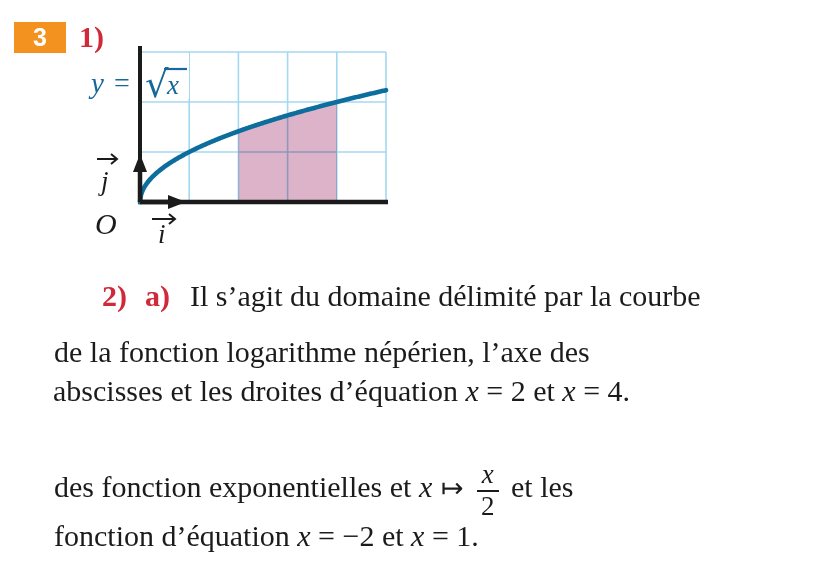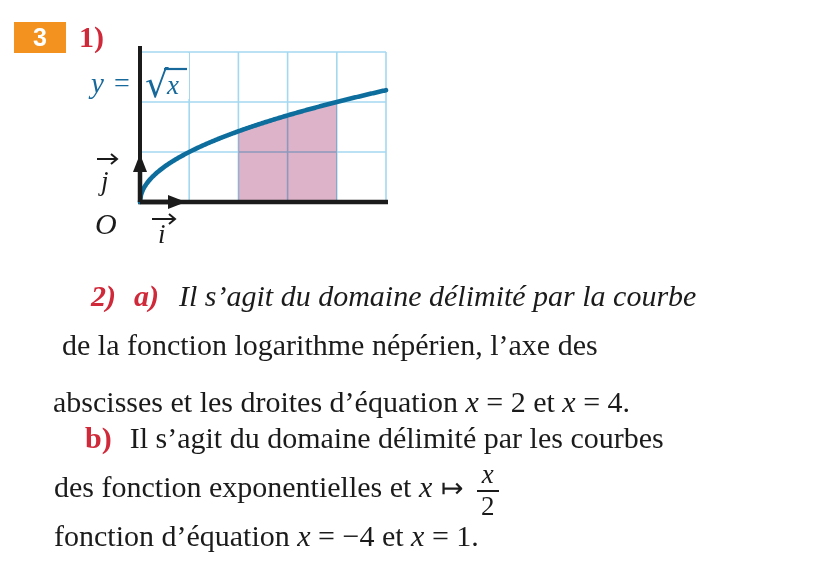--- a/index.html
+++ b/index.html
@@ -16,23 +16,23 @@
   .redlab{font-weight:bold;}
   #part1-label{position:absolute;left:79px;top:20px;font-size:30px;font-weight:bold;}
 
   
   #figure-svg{position:absolute;left:85px;top:38px;}
 
   
   .tline{position:absolute;font-size:30px;line-height:35px;white-space:nowrap;}
   .vx{font-style:italic;}
   .mapsto{font-family:"DejaVu Sans",sans-serif;font-size:27px;}
-  #l1{left:91px;top:278px;font-style:italic;}
-  #l2{left:54px;top:327px;margin-left:8px;}
-  #l3{left:53px;top:384px;text-align:center;}
+  #l1{left:102px;top:278px;}
+  #l2{left:54px;top:334px;}
+  #l3{left:53px;top:373px;text-align:center;}
   #l4{left:85px;top:420px;}
   #l5{left:54px;top:461px;}
   #l6{left:54px;top:518px;}
   .lab-gap1{margin-right:18px;}
   .lab-gap2{margin-right:20px;}
 
   .frac{display:inline-flex;flex-direction:column;align-items:center;vertical-align:middle;
         line-height:1.02;font-size:27px;margin:0 5px;}
   .frac .num{padding:0 4px 1px 4px;}
   .frac .den{border-top:2px solid #1b1b1b;padding:1px 4px 0 4px;}
@@ -94,26 +94,23 @@
   <div id="l1" class="tline">
     <span class="redlab lab-gap1" style="color: rgb(208, 41, 58);">2)</span><span class="redlab lab-gap2" style="color: rgb(208, 41, 58);">a)</span><span>Il s’agit du domaine délimité par la courbe</span>
   </div>
   <div id="l2" class="tline">
     <span>de la fonction logarithme népérien, l’axe des</span>
   </div>
   <div id="l3" class="tline">
     <span>abscisses et les droites d’équation </span><span class="vx">x</span><span> = 2 et </span><span class="vx">x</span><span> = 4.</span>
   </div>
 
-  <div id="l4" class="tline">
-    <span class="redlab lab-gap1" style="color: rgb(208, 41, 58);">b)</span><span>Il s’agit du domaine délimité par les courbes</span>
-  </div>
   <div id="l5" class="tline">
     <span>des fonction exponentielles et </span><span class="vx">x</span><span class="mapsto"> <span>↦</span> </span><span class="frac">
         <span class="num vx">x</span>
         <span class="den">2</span>
-      </span>
+      </span><span> et les</span>
   </div>
   <div id="l6" class="tline">
-    <span>fonction d’équation </span><span class="vx">x</span><span> = −4 et </span><span class="vx">x</span><span> = 1.</span>
+    <span>fonction d’équation </span><span class="vx">x</span><span> = −2 et </span><span class="vx">x</span><span> = 1.</span>
   </div>
 
 </div>
 
 </body></html>

